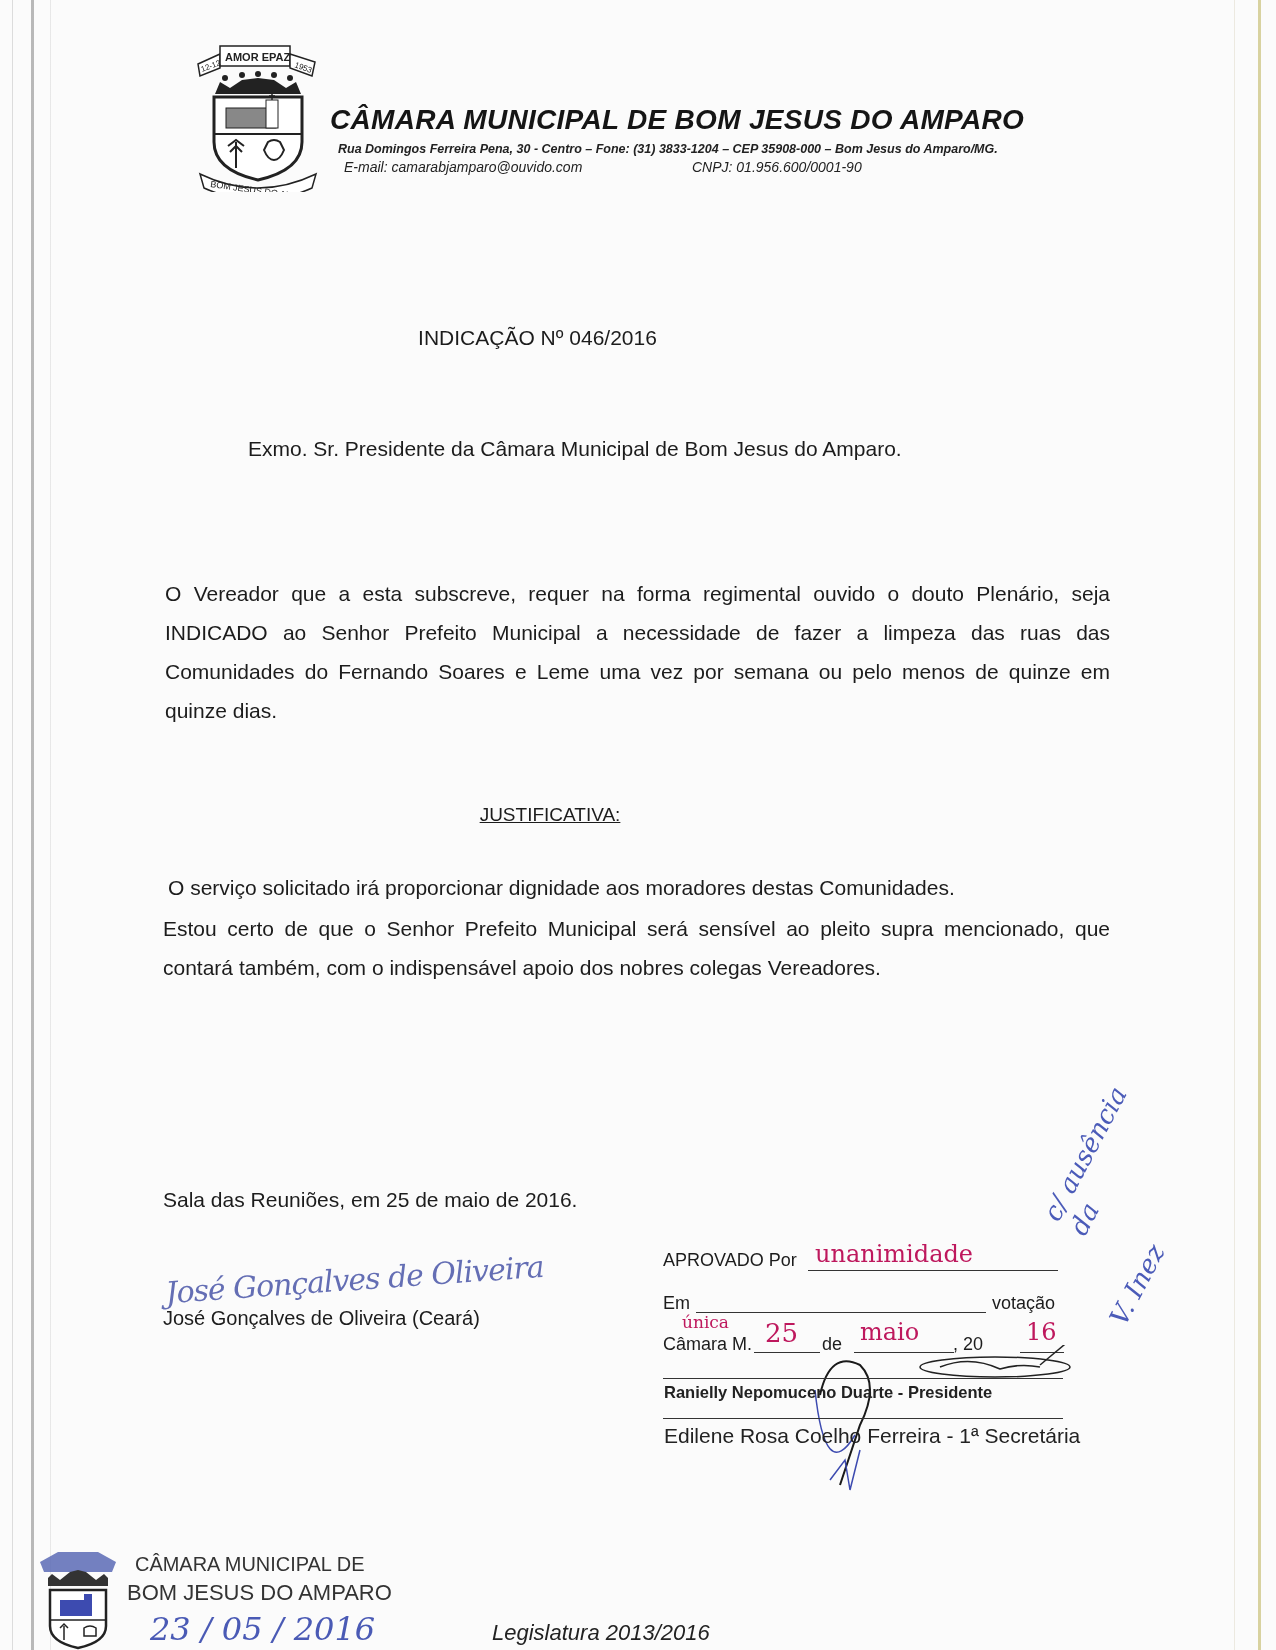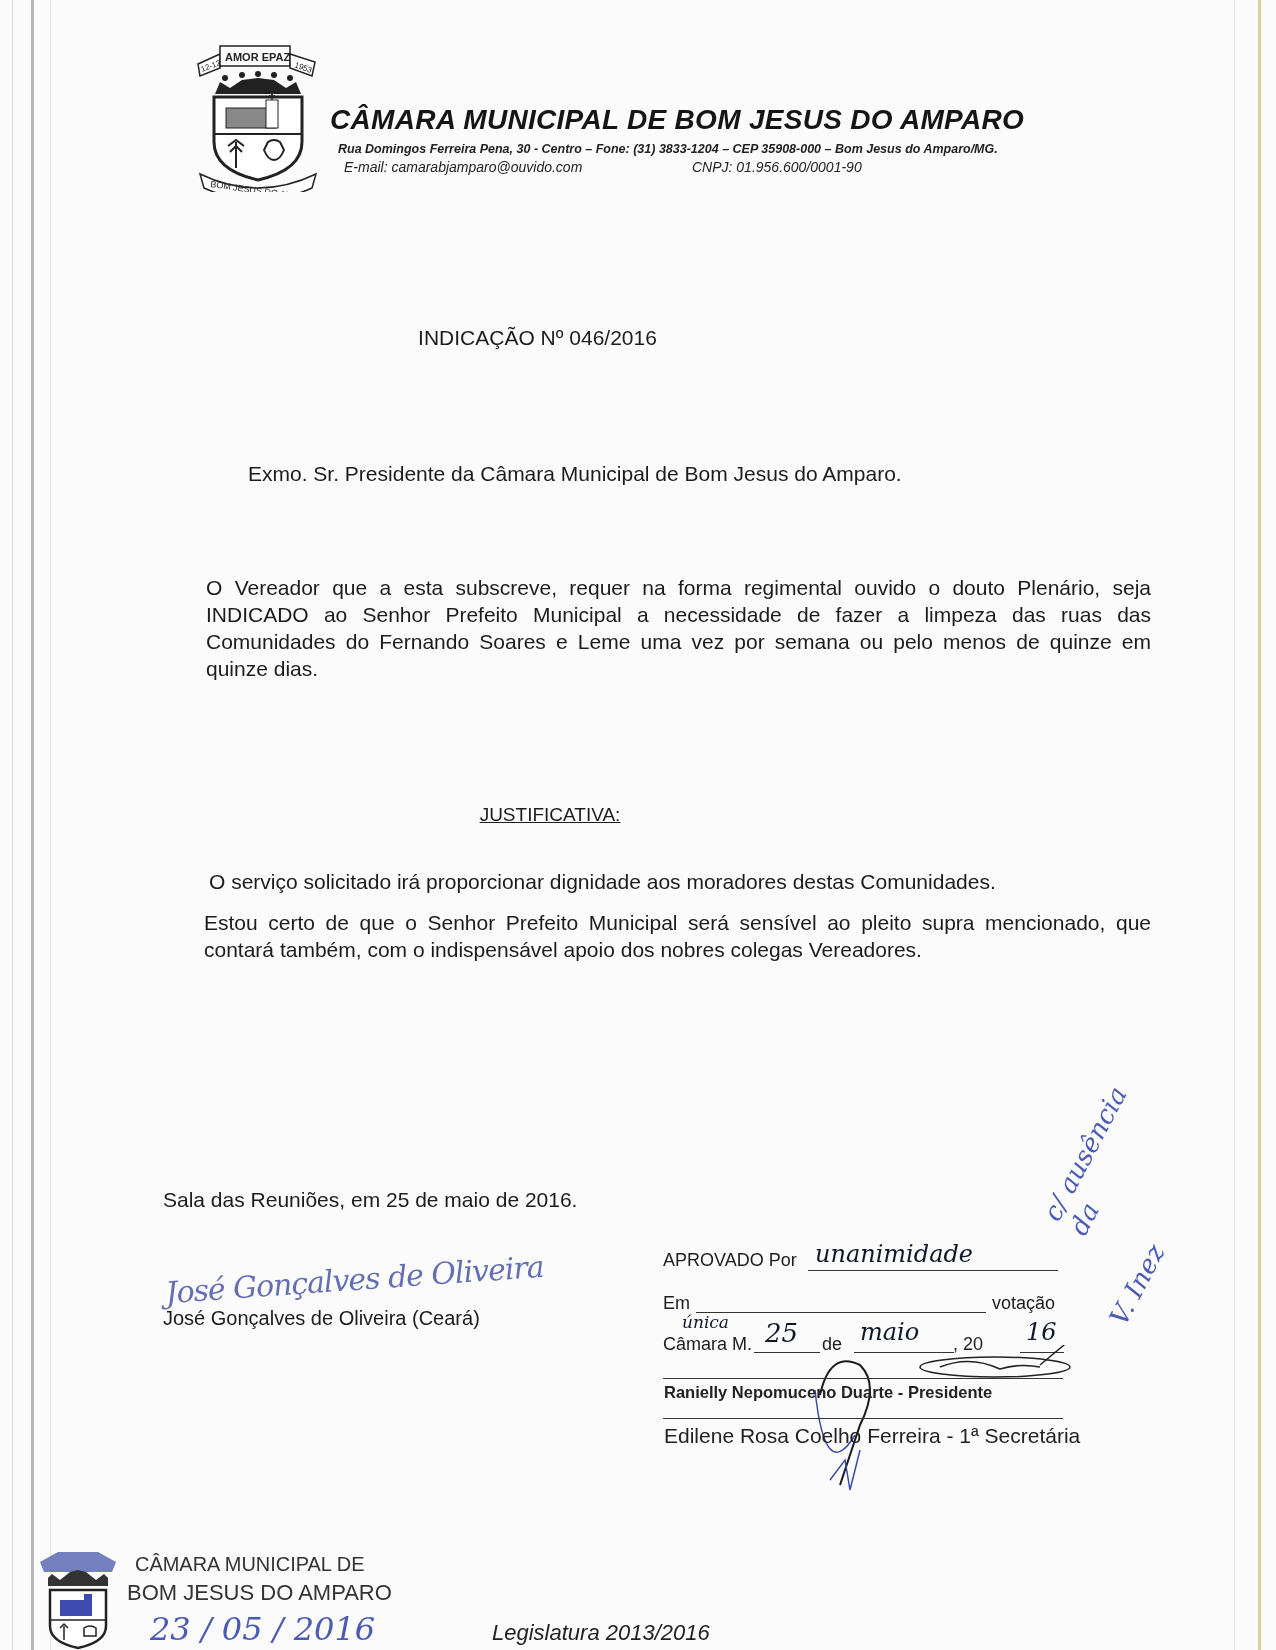--- a/index.html
+++ b/index.html
@@ -28,43 +28,43 @@
     .crest { position: absolute; left: 190px; top: 42px; width: 135px; height: 150px; }
     .hdr-title {
       left: 330px; top: 104px; font-size: 28px; font-weight: bold; font-style: italic;
       letter-spacing: 0.3px; color: #151515;
     }
     .hdr-addr { left: 338px; top: 142px; font-size: 12.5px; font-weight: bold; font-style: italic; color: #222; }
     .hdr-email { left: 344px; top: 159px; font-size: 14px; font-style: italic; color: #222; }
     .hdr-cnpj { left: 692px; top: 159px; font-size: 14px; font-style: italic; color: #222; }
 
     .doc-title { left: 0; width: 1075px; text-align: center; top: 326px; font-size: 21px; }
-    .salutation { left: 248px; top: 462px; font-size: 21px; }
+    .salutation { left: 248px; top: 437px; font-size: 21px; }
 
     .para {
       position: absolute; left: 165px; width: 945px; font-size: 21px;
-      line-height: 27px; text-align: justify; text-align-last: left; margin-left: 41px;
+      line-height: 39px; text-align: justify; text-align-last: left;
     }
     .p1 { top: 574px; }
     .just-heading { left: 0; width: 1100px; text-align: center; top: 804px; font-size: 19px; text-decoration: underline; }
     .p2 { top: 868px; left: 168px; width: 942px; }
     .p2b { top: 909px; left: 163px; width: 947px; }
 
     .sala { left: 163px; top: 1188px; font-size: 21px; }
     .author-name { left: 163px; top: 1307px; font-size: 20px; }
     .sig-author {
       left: 165px; top: 1262px; font-size: 30px; font-style: italic;
       font-family: "DejaVu Serif", serif; color: #4a56a8; transform: rotate(-4deg);
       opacity: 0.85; letter-spacing: -1px;
     }
 
     
     .apv { position: absolute; font-size: 18px; color: #1c1c1c; }
     .apv-line { position: absolute; border-bottom: 1.5px solid #333; }
-    .hand { position: absolute; font-family: "DejaVu Serif", serif; font-style: italic; color: #0f172a; white-space: nowrap; }
+    .hand { position: absolute; font-family: "DejaVu Serif", serif; color: #be185d; white-space: nowrap; }
     .pres-name { position: absolute; font-size: 16.5px; font-weight: bold; color: #222; }
     .sec-name { position: absolute; font-size: 21px; color: #222; }
     .margin-note {
       position: absolute; left: 1090px; top: 1180px; font-family: "DejaVu Serif", serif;
       font-style: italic; color: #4b5bb8; font-size: 26px; transform: rotate(-62deg); transform-origin: left bottom;
     }
     .margin-note2 {
       position: absolute; left: 1130px; top: 1300px; font-family: "DejaVu Serif", serif;
       font-style: italic; color: #4b5bb8; font-size: 26px; transform: rotate(-62deg); transform-origin: left bottom;
     }

